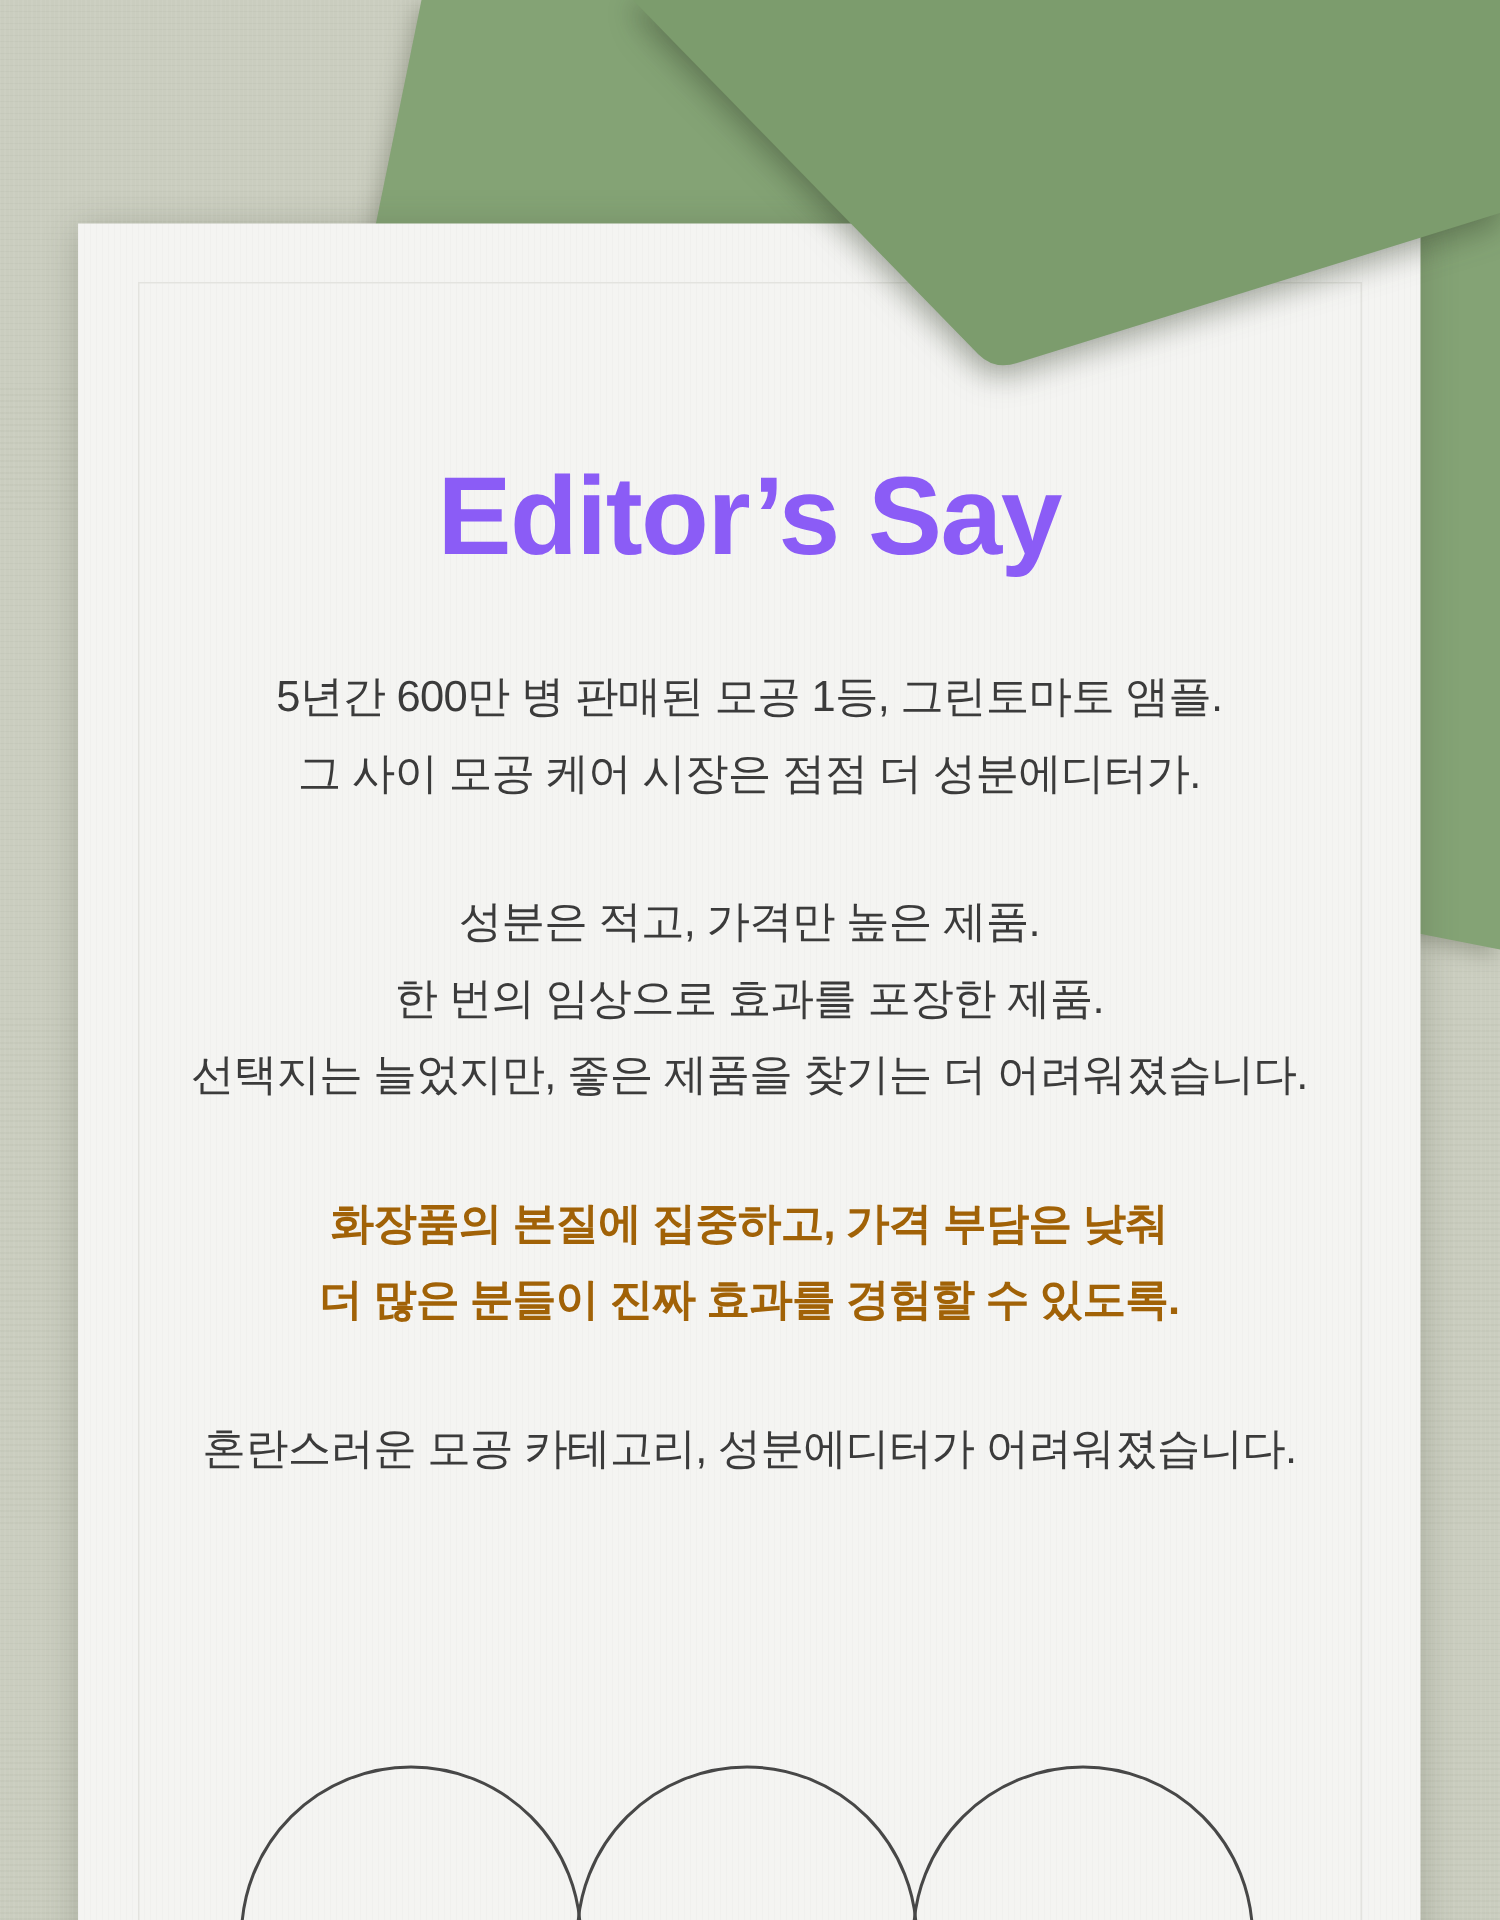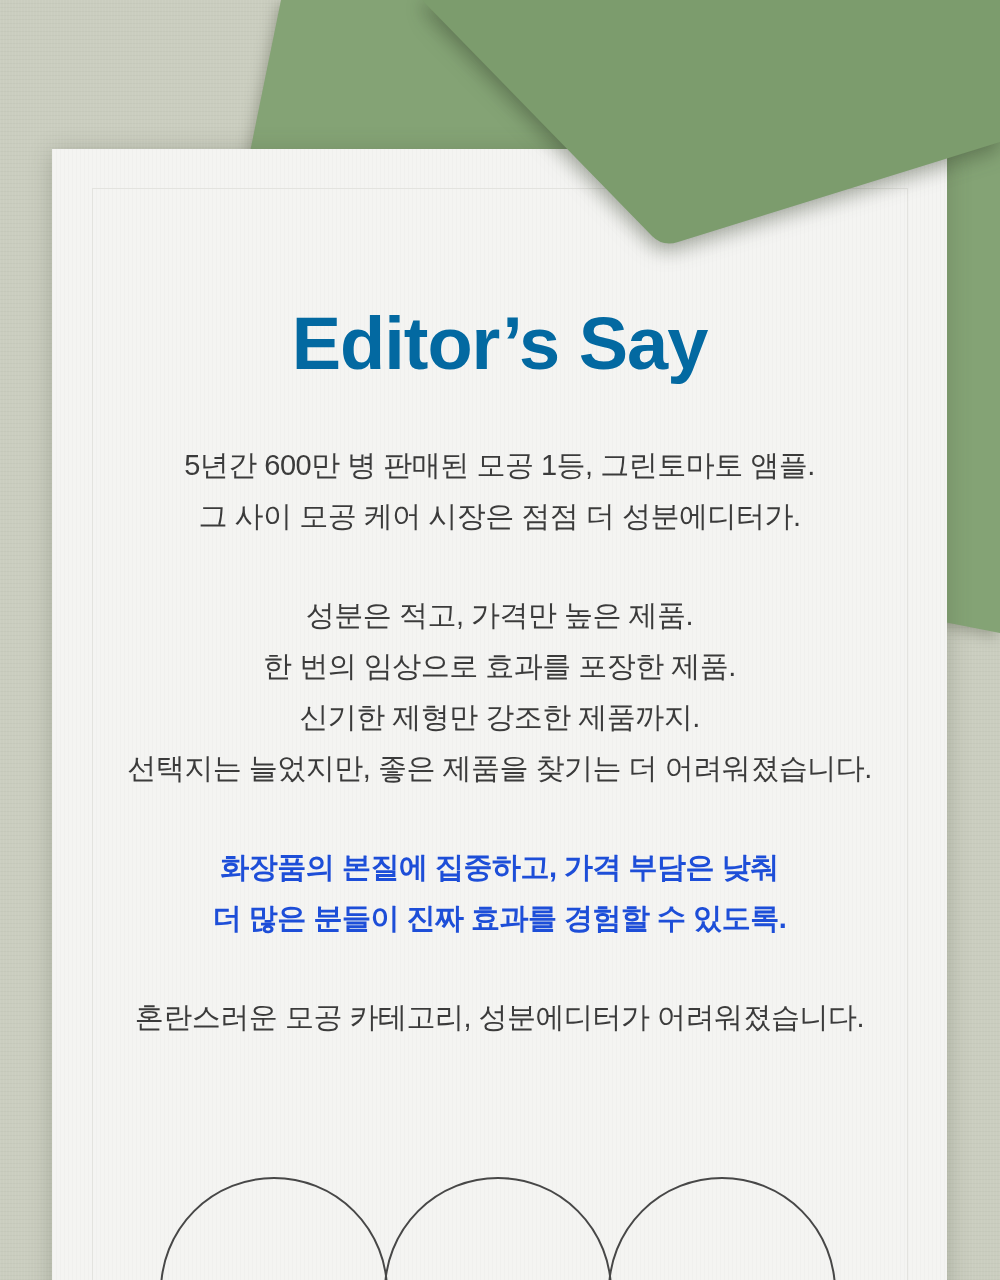--- a/index.html
+++ b/index.html
@@ -73,34 +73,34 @@
     padding-top: 150px;
     text-align: center;
     box-sizing: border-box;
   }
   .title {
     margin: 0 0 52px 0;
     font-size: 74px;
     line-height: 89px;
     font-weight: 700;
     letter-spacing: -1px;
-    color: #0369a1;
+    color: #8b5cf6;
   }
   .para {
     margin: 0 0 48px 0;
     font-size: 29px;
     line-height: 51px;
     font-weight: 400;
     color: #3b3b3b;
     letter-spacing: -0.5px;
   }
   .para .line { display: block; }
   .para .line.bold {
     font-weight: 700;
-    color: #1d4ed8;
+    color: #a16207;
   }
   .circles {
     position: absolute;
     left: 0;
     top: 1000px;
     width: 895px;
     height: 290px;
   }
   .circles circle {
     fill: none;
@@ -127,21 +127,20 @@
       <h1 class="title">Editor’s Say</h1>
 
       <p class="para">
         <span class="line">5년간 600만 병 판매된 모공 1등, 그린토마토 앰플.</span>
         <span class="line">그 사이 모공 케어 시장은 점점 더 성분에디터가.</span>
       </p>
 
       <p class="para">
         <span class="line">성분은 적고, 가격만 높은 제품.</span>
         <span class="line">한 번의 임상으로 효과를 포장한 제품.</span>
-        <span class="line">신기한 제형만 강조한 제품까지.</span>
         <span class="line">선택지는 늘었지만, 좋은 제품을 찾기는 더 어려워졌습니다.</span>
       </p>
 
       <p class="para">
         <span class="line bold">화장품의 본질에 집중하고, 가격 부담은 낮춰</span>
         <span class="line bold">더 많은 분들이 진짜 효과를 경험할 수 있도록.</span>
       </p>
 
       <p class="para">
         <span class="line">혼란스러운 모공 카테고리, 성분에디터가 어려워졌습니다.</span>

